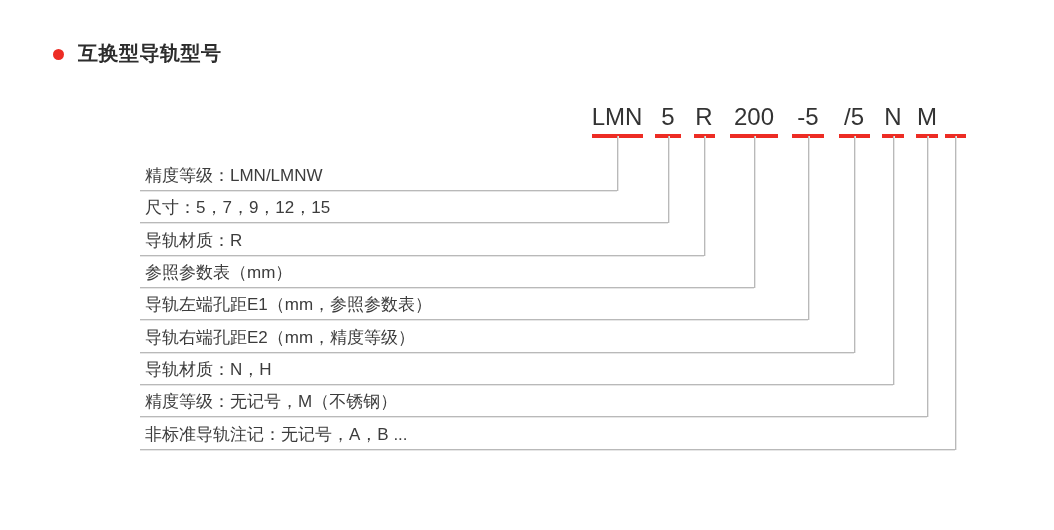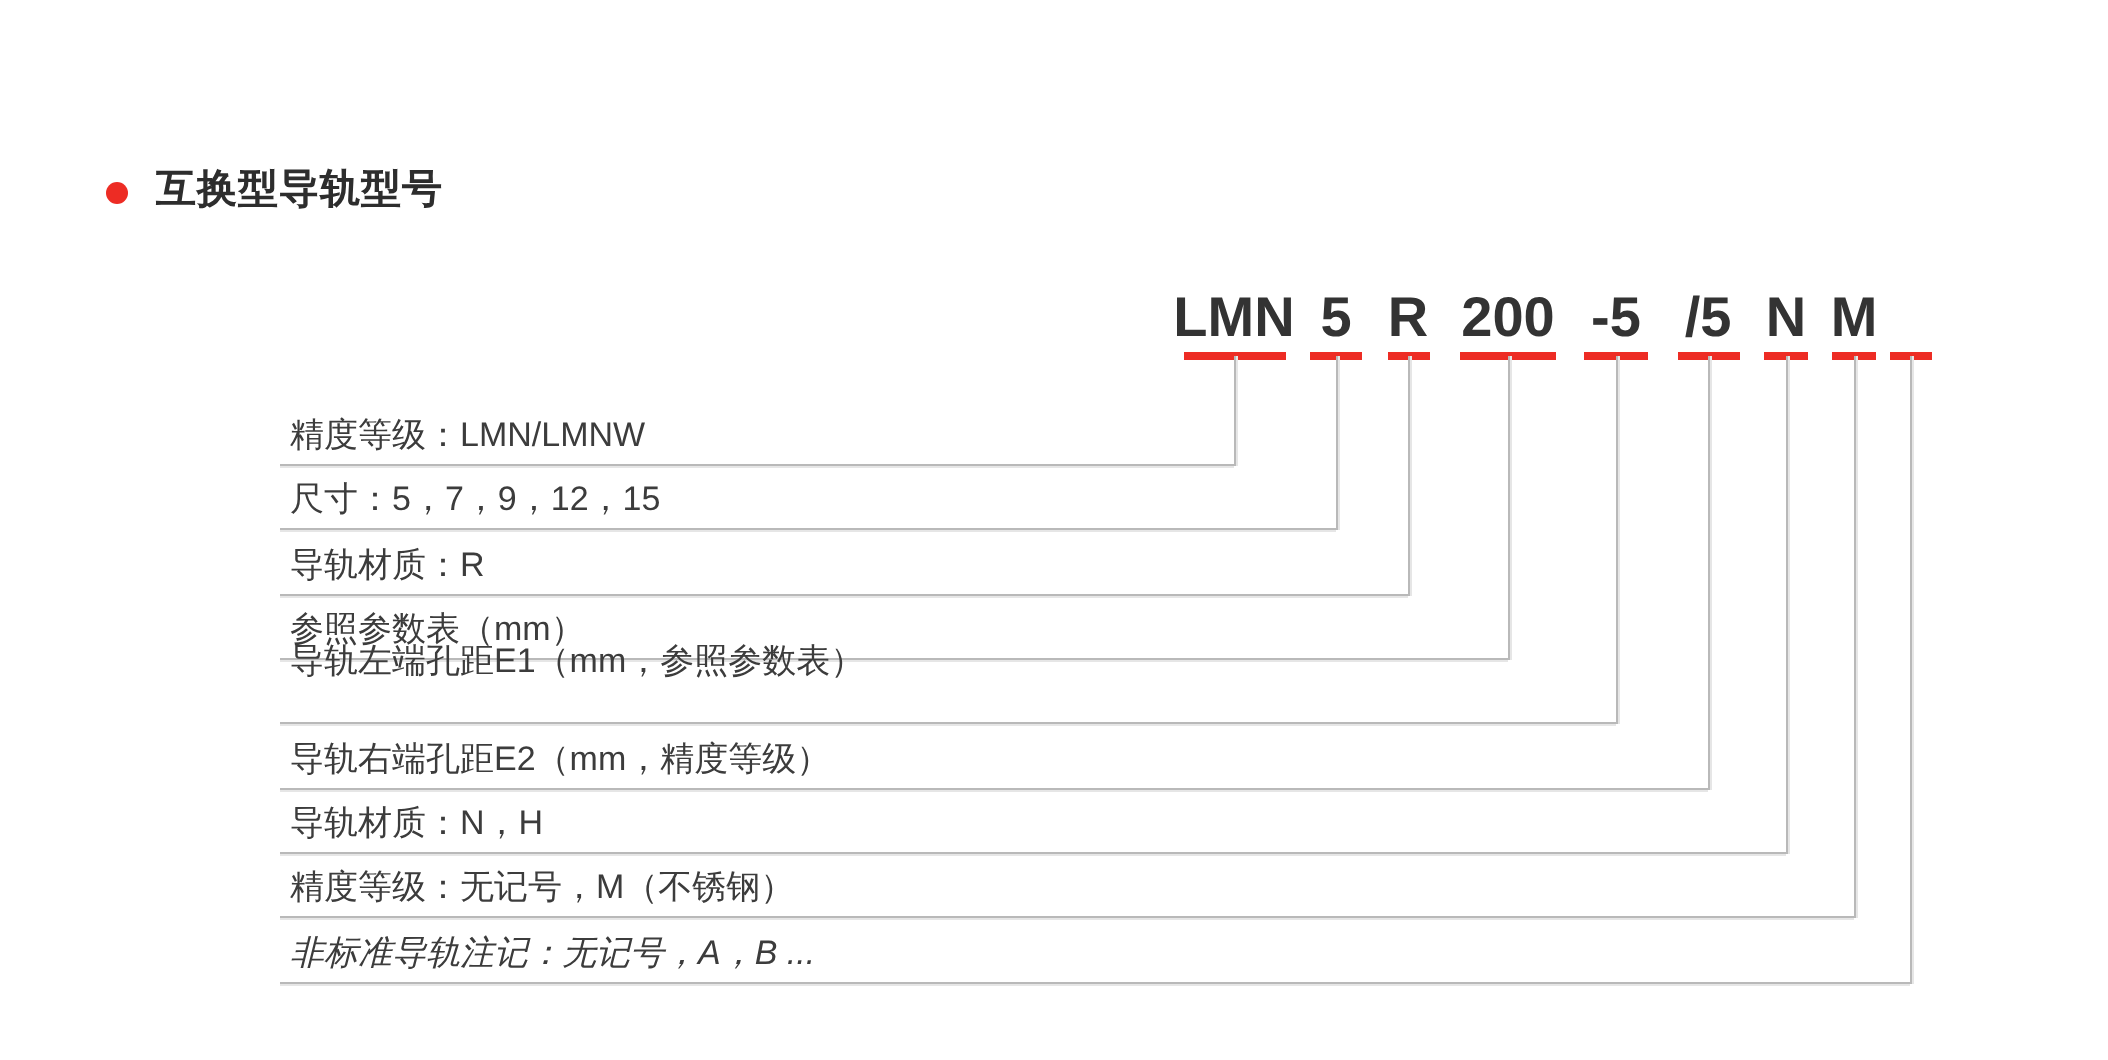--- a/index.html
+++ b/index.html
@@ -9,39 +9,37 @@
     --text-primary:#333333;
     --text-secondary:#3c3c3c;
   }
   html,body{margin:0;padding:0;background:#ffffff;}
   .canvas{
     position:relative;
     width:1054px;height:466px;
     background:#ffffff;
     font-family:"Liberation Sans","DejaVu Sans",sans-serif;
     overflow:hidden;
-    margin-top:42px;
   }
   .bullet{
     position:absolute;left:53px;top:49px;
     width:11px;height:11px;border-radius:50%;
     background:var(--accent);
   }
   .heading{
     position:absolute;left:78px;top:42px;
     font-size:20px;font-weight:bold;letter-spacing:0.5px;
     color:#2d2d2d;line-height:23px;white-space:nowrap;
   }
   .code-text{
     position:absolute;top:103px;
     transform:translateX(-50%);
-    font-size:28px;line-height:27px;
+    font-size:24px;line-height:27px;
     color:var(--text-primary);
     white-space:nowrap;
-    font-weight:bold;
   }
   .tick{
     position:absolute;top:134px;height:3.5px;
     background:var(--accent);
   }
   .vline{
     position:absolute;width:1px;top:136px;
     background:var(--line);
     box-shadow:1px 0 0 var(--line-shadow);
   }
@@ -81,35 +79,35 @@
       <div class="desc" style="top: 232px;">导轨材质：R</div>
       <div class="code-text" style="left: 754px;">200</div>
       <div class="tick" style="left: 730px; width: 48px;"></div>
       <div class="vline" style="left: 753.5px; height: 152px;"></div>
       <div class="hline" style="left: 140px; top: 287px; width: 614px;"></div>
       <div class="desc" style="top: 264px;">参照参数表（mm）</div>
       <div class="code-text" style="left: 808px;">-5</div>
       <div class="tick" style="left: 792px; width: 32px;"></div>
       <div class="vline" style="left: 807.5px; height: 184px;"></div>
       <div class="hline" style="left: 140px; top: 319px; width: 668px;"></div>
-      <div class="desc" style="top: 280px;">导轨左端孔距E1（mm，参照参数表）</div>
+      <div class="desc" style="top: 296px;">导轨左端孔距E1（mm，参照参数表）</div>
       <div class="code-text" style="left: 854px;">/5</div>
       <div class="tick" style="left: 838.5px; width: 31px;"></div>
       <div class="vline" style="left: 853.5px; height: 217px;"></div>
       <div class="hline" style="left: 140px; top: 352px; width: 714px;"></div>
       <div class="desc" style="top: 329px;">导轨右端孔距E2（mm，精度等级）</div>
       <div class="code-text" style="left: 893px;">N</div>
       <div class="tick" style="left: 882px; width: 22px;"></div>
       <div class="vline" style="left: 892.5px; height: 249px;"></div>
       <div class="hline" style="left: 140px; top: 384px; width: 753px;"></div>
       <div class="desc" style="top: 361px;">导轨材质：N，H</div>
       <div class="code-text" style="left: 927px;">M</div>
       <div class="tick" style="left: 916px; width: 22px;"></div>
       <div class="vline" style="left: 926.5px; height: 281px;"></div>
       <div class="hline" style="left: 140px; top: 416px; width: 787px;"></div>
       <div class="desc" style="top: 393px;">精度等级：无记号，M（不锈钢）</div>
       <div class="code-text" style="left: 955px;"></div>
       <div class="tick" style="left: 944.5px; width: 21px;"></div>
       <div class="vline" style="left: 954.5px; height: 314px;"></div>
       <div class="hline" style="left: 140px; top: 449px; width: 815px;"></div>
-      <div class="desc" style="top: 426px; font-style: italic;">非标准导轨注记：无记号，A，B ...</div>
+      <div class="desc" style="top: 426px;">非标准导轨注记：无记号，A，B ...</div>
     </div>
 </div>
 
 </body></html>

